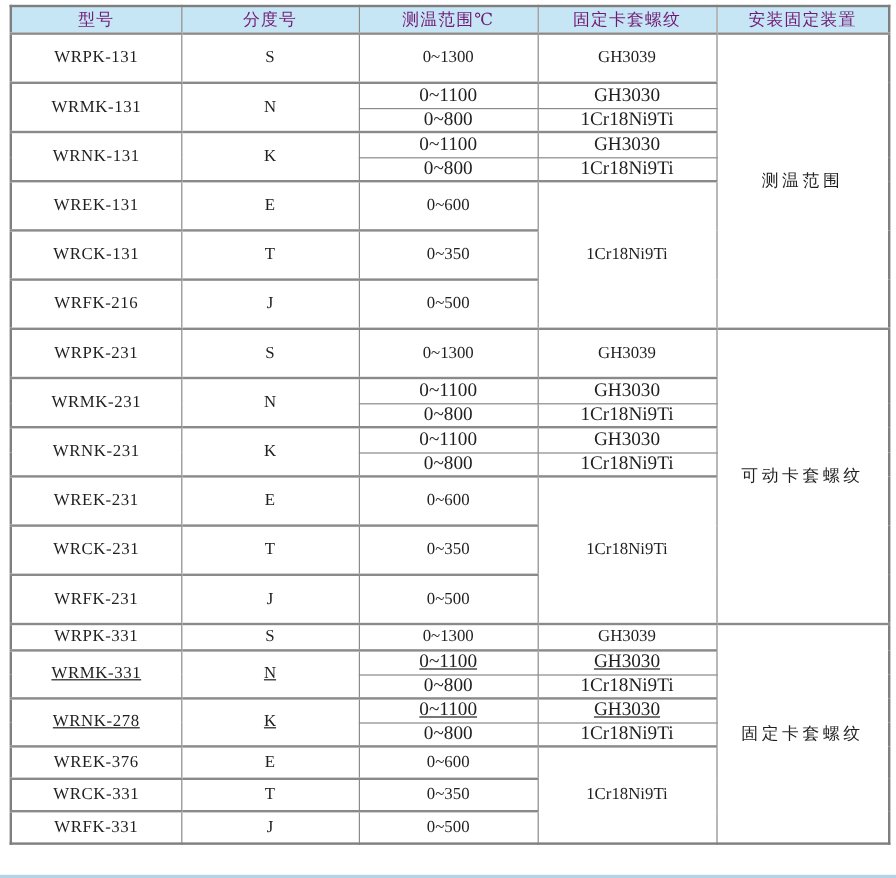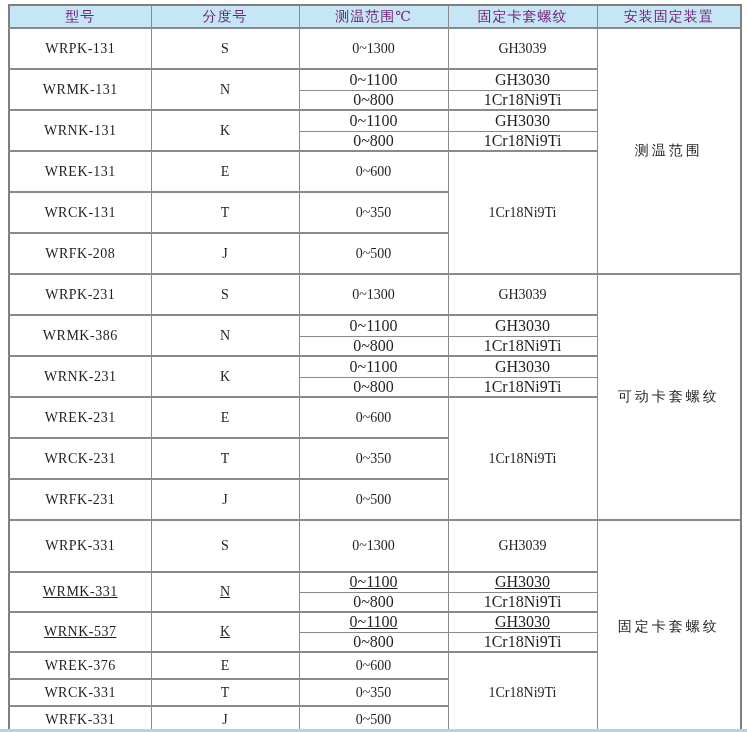--- a/index.html
+++ b/index.html
@@ -30,21 +30,21 @@
     font-weight:normal;font-size:14px;letter-spacing:1px;
     border-bottom:2px solid var(--border);height:23px;color:#701a75;
   }
   .spec-table td{font-size:14px;}
   td.model{letter-spacing:0.5px;}
   td.sub{font-size:16px;}
   td.mount{letter-spacing:3px;font-size:14px;}
   tr.major td{border-top-width:2px;}
   
   tr.f41{height:41px;} tr.t21{height:21px;} tr.b20{height:20px;}
-  tr.f40{height:52px;} tr.t20{height:20px;text-decoration:underline;} tr.b19{height:20px;} tr.s27{height:27px;}
+  tr.f40{height:22px;} tr.t20{height:20px;text-decoration:underline;} tr.b19{height:20px;} tr.s27{height:27px;}
   .bottom-line{
     position:absolute;left:0;bottom:0px;width:747px;height:3px;
     background:var(--accent-line);
   }
 </style>
 </head>
 <body>
 
 <table class="spec-table">
   <colgroup>
@@ -97,34 +97,34 @@
       <td>E</td>
       <td>0~600</td>
       <td rowspan="3">1Cr18Ni9Ti</td>
     </tr>
     <tr class="f41 major">
       <td class="model">WRCK-131</td>
       <td>T</td>
       <td>0~350</td>
     </tr>
     <tr class="f41 major">
-      <td class="model">WRFK-208</td>
+      <td class="model">WRFK-216</td>
       <td>J</td>
       <td>0~500</td>
     </tr>
 
     <tr class="f41 major">
       <td class="model">WRPK-231</td>
       <td>S</td>
       <td>0~1300</td>
       <td>GH3039</td>
       <td class="mount" rowspan="8">可动卡套螺纹</td>
     </tr>
     <tr class="t21 major">
-      <td class="model" rowspan="2">WRMK-386</td>
+      <td class="model" rowspan="2">WRMK-231</td>
       <td rowspan="2">N</td>
       <td class="sub">0~1100</td>
       <td class="sub">GH3030</td>
     </tr>
     <tr class="b20">
       <td class="sub">0~800</td>
       <td class="sub">1Cr18Ni9Ti</td>
     </tr>
     <tr class="t21 major">
       <td class="model" rowspan="2">WRNK-231</td>
@@ -164,21 +164,21 @@
       <td class="model" rowspan="2">WRMK-331</td>
       <td rowspan="2">N</td>
       <td class="sub">0~1100</td>
       <td class="sub">GH3030</td>
     </tr>
     <tr class="b19">
       <td class="sub">0~800</td>
       <td class="sub">1Cr18Ni9Ti</td>
     </tr>
     <tr class="t20 major">
-      <td class="model" rowspan="2">WRNK-537</td>
+      <td class="model" rowspan="2">WRNK-278</td>
       <td rowspan="2">K</td>
       <td class="sub">0~1100</td>
       <td class="sub">GH3030</td>
     </tr>
     <tr class="b19">
       <td class="sub">0~800</td>
       <td class="sub">1Cr18Ni9Ti</td>
     </tr>
     <tr class="s27 major">
       <td class="model">WREK-376</td>

